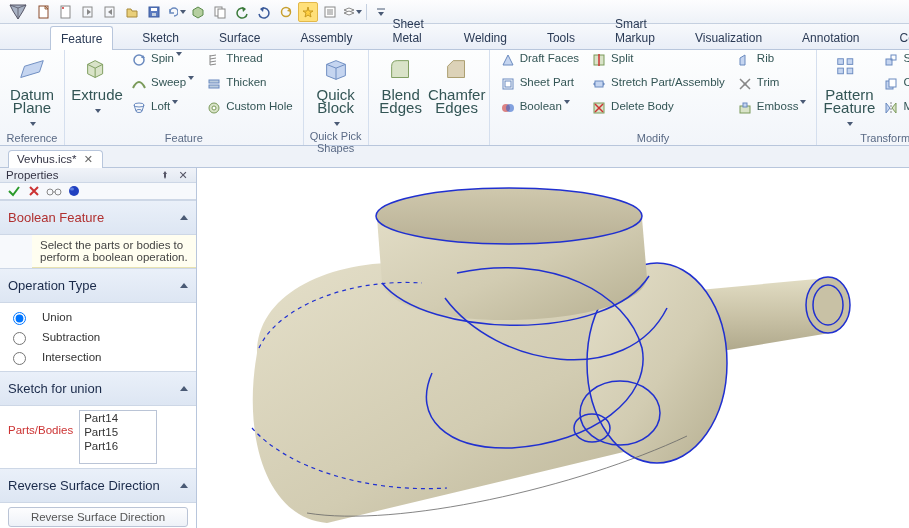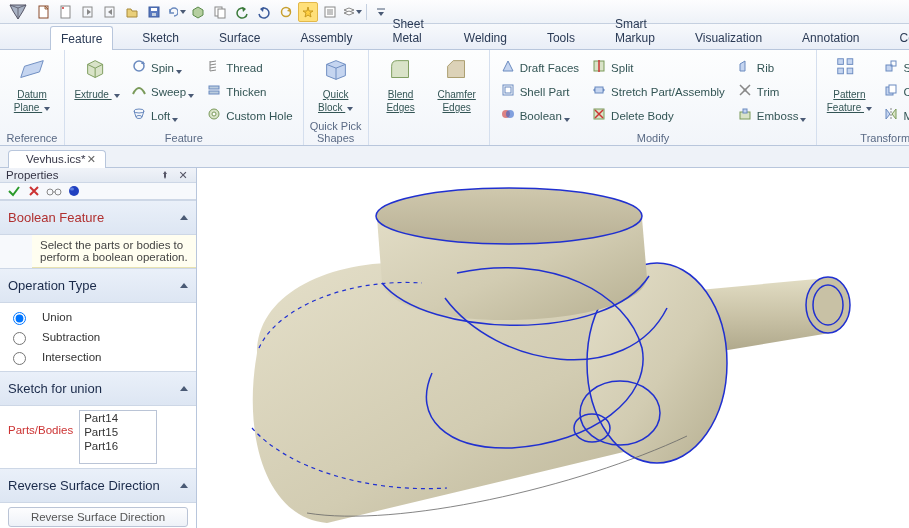--- a/index.html
+++ b/index.html
@@ -100,27 +100,27 @@
     width: 52px;
     padding: 2px 2px;
     border-radius: 3px;
     text-align: center;
   }
   .big-btn .ic {
     width: 32px; height: 32px;
     display: flex; align-items: center; justify-content: center;
     margin-bottom: 2px;
   }
-  .big-btn .lbl { line-height: 13px; font-size: 10px; color: #355; text-decoration: underline; }
+  .big-btn .lbl { line-height: 13px; font-size: 15px; color: #355; }
   .small-col {
     display: flex; flex-direction: column;
     gap: 2px;
   }
   .small-btn {
-    display: flex; align-items: flex-end;
+    display: flex; align-items: flex-start;
     height: 22px;
     padding: 0 4px;
     border-radius: 3px;
     font-size: 11.5px;
     color: #355;
     white-space: nowrap;
   }
   .small-btn .ic {
     width: 16px; height: 16px; margin-right: 4px;
     display: flex; align-items: center; justify-content: center;
@@ -132,24 +132,25 @@
     border-bottom: 1px solid #b8c6dc;
     display: flex;
     align-items: flex-end;
     padding-left: 8px;
   }
   .doc-tab {
     background: #fff;
     border: 1px solid #b8c6dc;
     border-bottom: none;
     border-radius: 4px 4px 0 0;
-    padding: 2px 8px 3px 17px;
+    padding: 2px 8px 3px 8px;
     display: flex; align-items: center;
     font-size: 11.5px;
     color: #334;
+    gap: 6px;
     position: relative;
     top: 1px;
   }
   .doc-tab .close {
     font-size: 11px; color: #666;
     width: 12px; height: 12px; display: flex; align-items: center; justify-content: center;
   }
   
   .main {
     display: flex;
@@ -522,21 +523,21 @@
             </span>
             <span>Draft Faces</span>
           </div>
           <div class="small-btn">
             <span class="ic">
               <svg width="16" height="16" viewBox="0 0 16 16">
                 <rect x="3" y="3" width="10" height="10" fill="none" stroke="#6a8abf"></rect>
                 <rect x="5" y="5" width="6" height="6" fill="#fff" stroke="#6a8abf"></rect>
               </svg>
             </span>
-            <span>Shell Part</span>
+            <span>Sheet Part</span>
           </div>
           <div class="small-btn">
             <span class="ic">
               <svg width="16" height="16" viewBox="0 0 16 16">
                 <circle cx="6" cy="8" r="4" fill="#c33" fill-opacity="0.6"></circle>
                 <circle cx="10" cy="8" r="4" fill="#36c" fill-opacity="0.6"></circle>
               </svg>
             </span>
             <span>Boolean</span>
             <span class="tri-down"></span>

